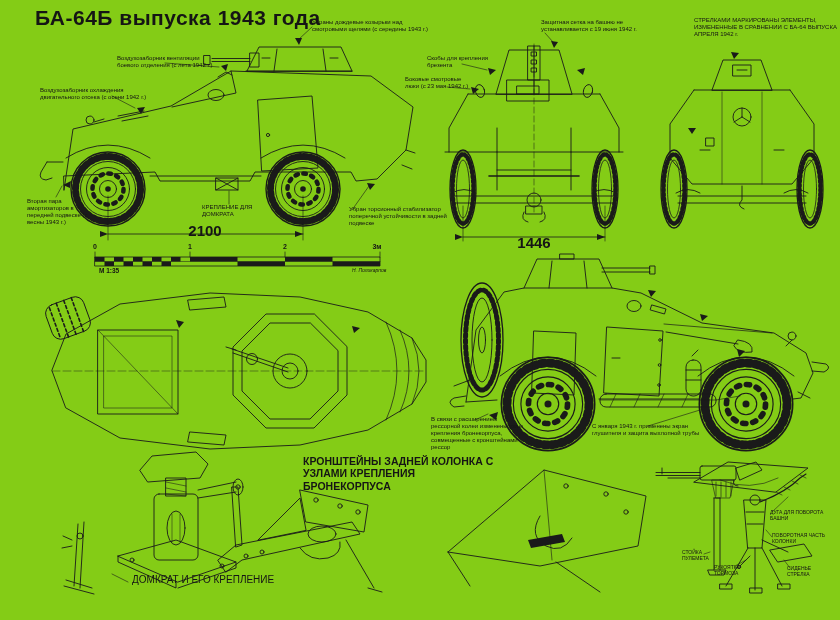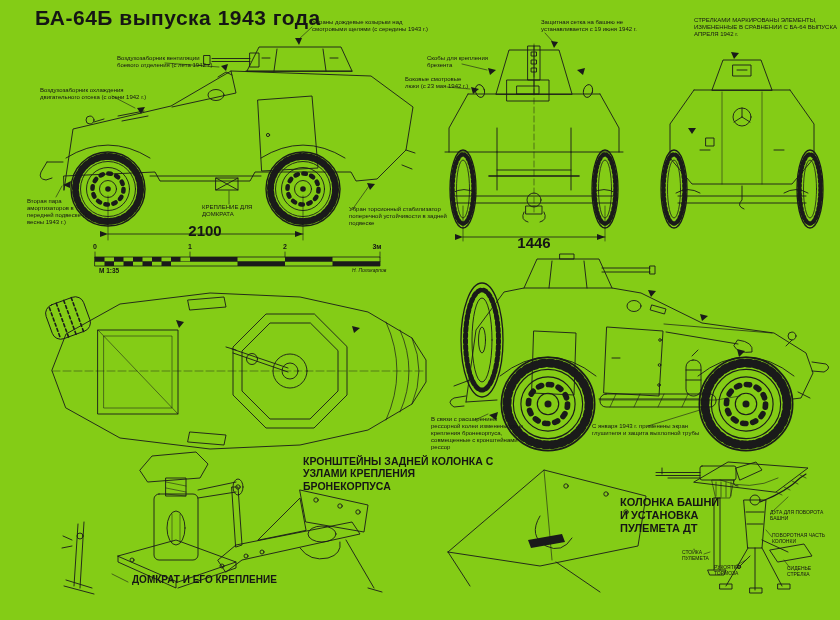--- a/index.html
+++ b/index.html
@@ -8,21 +8,21 @@
   #lineart{position:absolute;left:0;top:0;}
   .txt{position:absolute;line-height:1.18;color:#151515;}
   .title{font-size:21px;font-weight:bold;letter-spacing:0.5px;white-space:nowrap;}
   .ann{font-size:6px;}
   .annU{font-size:6px;text-transform:uppercase;}
   .dim{font-size:15px;font-weight:bold;text-align:center;}
   .tick{font-size:7px;font-weight:bold;text-align:center;width:14px;margin-left:-7px;}
   .scalelbl{font-size:6.5px;font-weight:bold;}
   .sig{font-size:5px;font-style:italic;}
   .lblBig{font-size:10.5px;font-weight:bold;}
-  .lblMid{font-size:10px;font-weight:bold;white-space:nowrap;}
+  .lblMid{font-size:10px;font-weight:normal;white-space:nowrap;}
   .part{font-size:5px;text-transform:uppercase;}
 </style>
 </head>
 <body>
 
 <div id="stage">
 
 <svg id="lineart" width="840" height="620" viewBox="0 0 840 620" stroke="#1a1a1a" fill="none" stroke-width="0.9" stroke-linecap="round" stroke-linejoin="round">
   <defs>
     <marker id="ah" markerUnits="userSpaceOnUse" markerWidth="9" markerHeight="8" refX="8" refY="3" orient="auto">
@@ -272,20 +272,19 @@
   <div class="txt tick" style="left:285px;top:243px;">2</div>
   <div class="txt tick" style="left:377px;top:243px;">3м</div>
   <div class="txt scalelbl" style="left:99px;top:267px;">М 1:35</div>
   <div class="txt sig" style="left:352px;top:268px;">Н. Поликарпов</div>
 
   <div class="txt ann" style="left:431px;top:416px;width:92px;">В связи с расширением рессорной колеи изменены узлы крепления бронекорпуса, совмещенные с кронштейнами рессор</div>
   <div class="txt ann" style="left:592px;top:423px;width:122px;">С января 1943 г. применены экран глушителя и защита выхлопной трубы</div>
 
   <div class="txt lblBig" style="left:303px;top:455px;width:192px;">КРОНШТЕЙНЫ ЗАДНЕЙ КОЛОНКА С УЗЛАМИ КРЕПЛЕНИЯ БРОНЕКОРПУСА</div>
   <div class="txt lblMid" style="left:132px;top:574px;">ДОМКРАТ И ЕГО КРЕПЛЕНИЕ</div>
-  <div class="txt lblBig" style="left:620px;top:496px;width:106px;font-size:11px;">КОЛОНКА БАШНИ И УСТАНОВКА ПУЛЕМЕТА ДТ</div>
   <div class="txt part" style="left:770px;top:510px;width:56px;">ДУГА ДЛЯ ПОВОРОТА БАШНИ</div>
   <div class="txt part" style="left:772px;top:533px;width:62px;">ПОВОРОТНАЯ ЧАСТЬ КОЛОНКИ</div>
   <div class="txt part" style="left:682px;top:550px;width:30px;">СТОЙКА ПУЛЕМЕТА</div>
   <div class="txt part" style="left:714px;top:565px;width:36px;">РУКОЯТКА ТОРМОЗА</div>
   <div class="txt part" style="left:787px;top:566px;width:40px;">СИДЕНЬЕ СТРЕЛКА</div>
 
 </div>
 
 </body></html>

